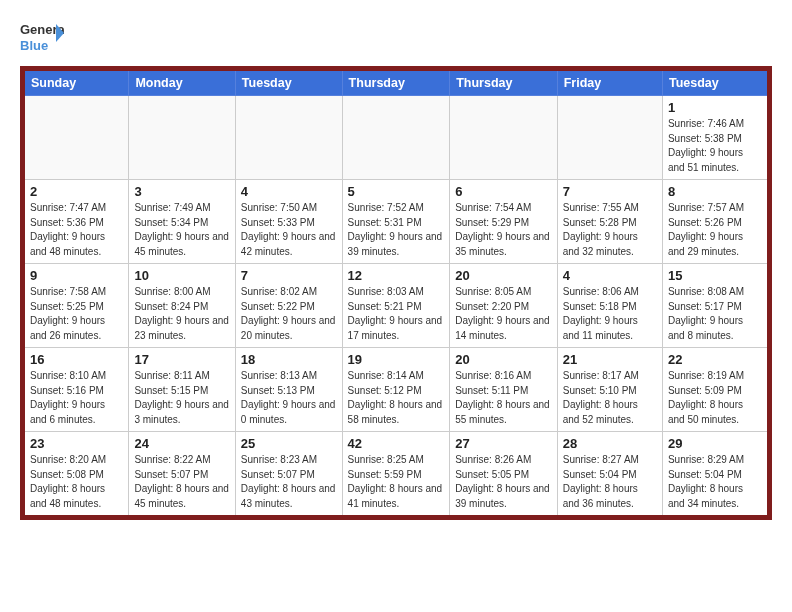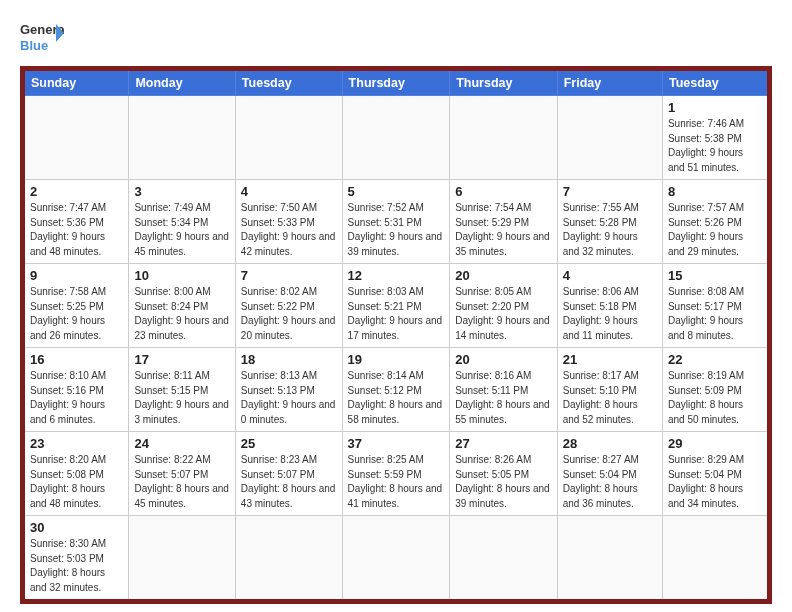--- a/index.html
+++ b/index.html
@@ -296,21 +296,21 @@
 and 45 minutes.</div>
           </td>
           <td>
             <span class="day-number">25</span>
             <div class="day-info">Sunrise: 8:23 AM
 Sunset: 5:07 PM
 Daylight: 8 hours
 and 43 minutes.</div>
           </td>
           <td>
-            <span class="day-number">37</span>
+            <span class="day-number">42</span>
             <div class="day-info">Sunrise: 8:25 AM
 Sunset: 5:59 PM
 Daylight: 8 hours
 and 41 minutes.</div>
           </td>
           <td>
             <span class="day-number">27</span>
             <div class="day-info">Sunrise: 8:26 AM
 Sunset: 5:05 PM
 Daylight: 8 hours
@@ -323,31 +323,16 @@
 Daylight: 8 hours
 and 36 minutes.</div>
           </td>
           <td>
             <span class="day-number">29</span>
             <div class="day-info">Sunrise: 8:29 AM
 Sunset: 5:04 PM
 Daylight: 8 hours
 and 34 minutes.</div>
           </td>
-        </tr>
-        <tr>
-          <td>
-            <span class="day-number">30</span>
-            <div class="day-info">Sunrise: 8:30 AM
-Sunset: 5:03 PM
-Daylight: 8 hours
-and 32 minutes.</div>
-          </td>
-          <td class="empty-cell"></td>
-          <td class="empty-cell"></td>
-          <td class="empty-cell"></td>
-          <td class="empty-cell"></td>
-          <td class="empty-cell"></td>
-          <td class="empty-cell"></td>
         </tr>
       </tbody>
   </table>
 </div>
 
 </body></html>

